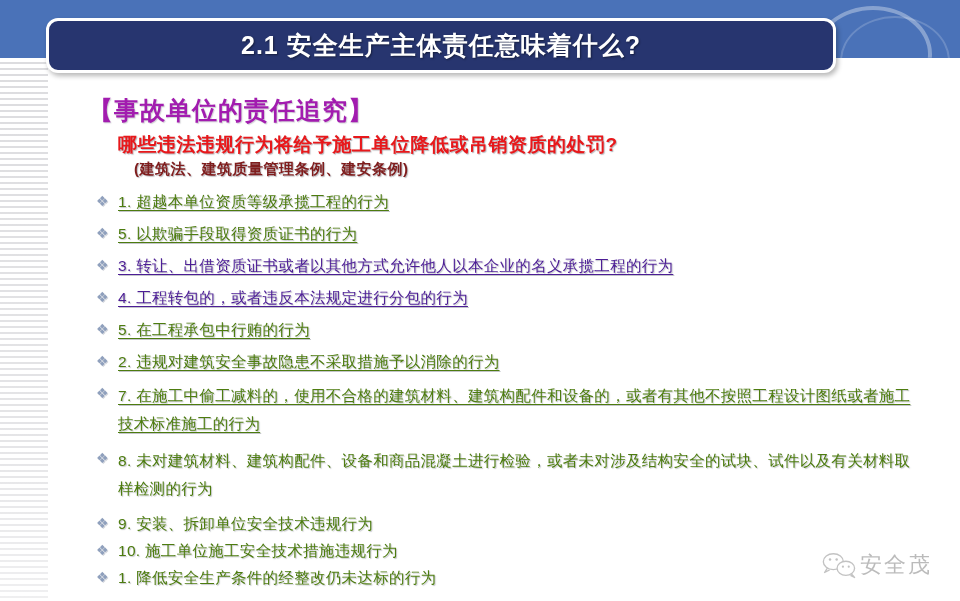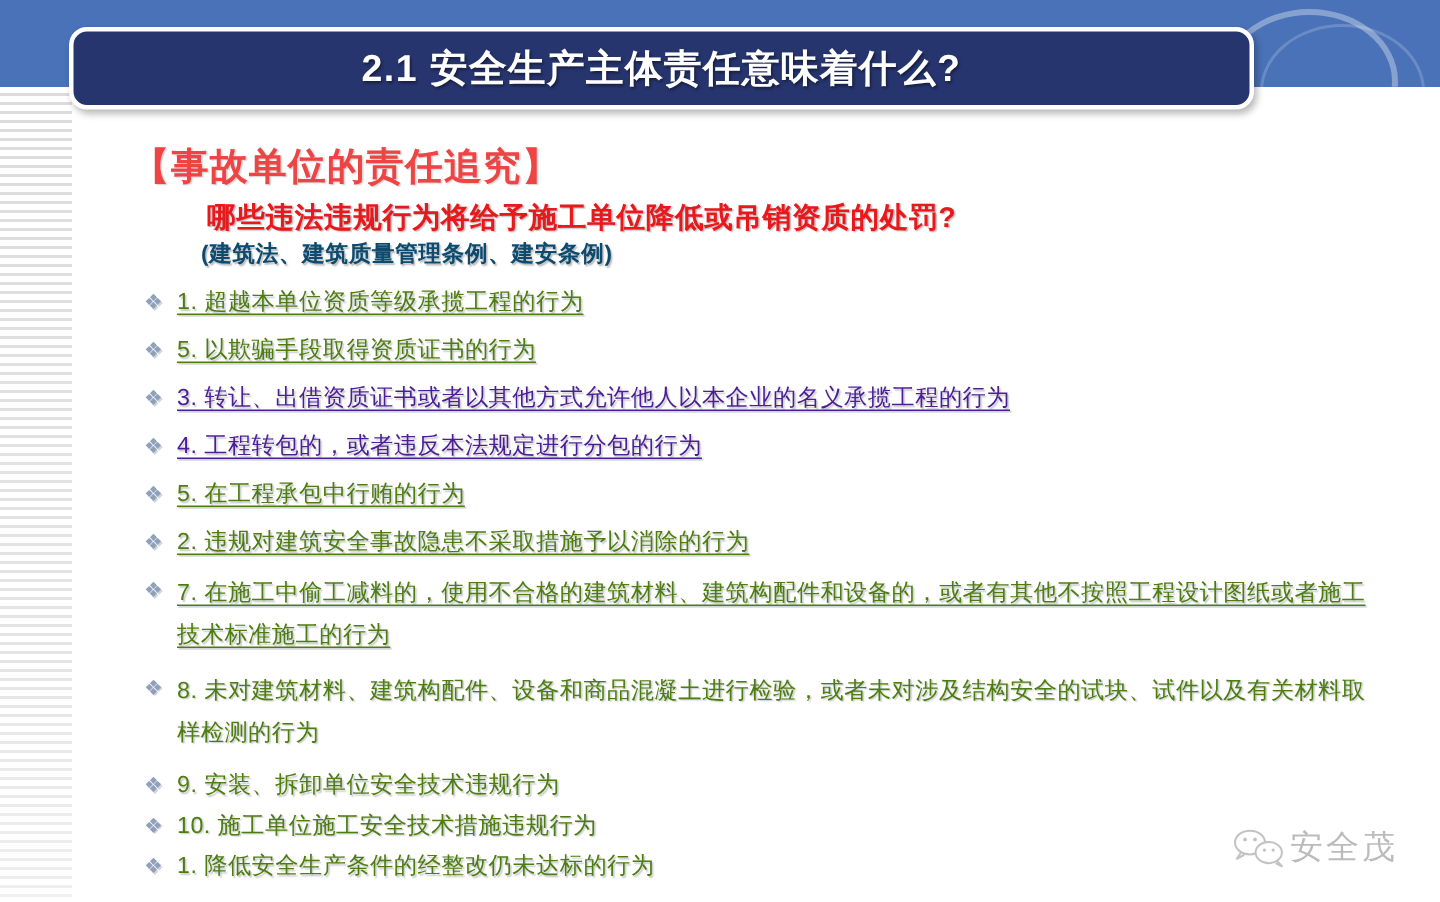--- a/index.html
+++ b/index.html
@@ -84,42 +84,41 @@
     text-shadow:1px 1px 2px rgba(0,0,0,.45);
     white-space:nowrap;
   }
 
   
   .heading-purple{
     position:absolute;
     left:88px;top:94px;
     font-size:25px;
     font-weight:bold;
-    color:#ef4444;
+    color:#a21caf;
     letter-spacing:1px;
     white-space:nowrap;
     text-shadow:1px 1px 1px rgba(150,150,160,.45);
   }
   .heading-red{
     position:absolute;
     left:118px;top:132px;
     font-size:19px;
     font-weight:bold;
     color:#e8181b;
     letter-spacing:.5px;
     white-space:nowrap;
     text-shadow:1px 1px 1px rgba(120,120,130,.55);
-    margin-left:20px;
   }
   .heading-sub{
     position:absolute;
     left:134px;top:160px;
     font-size:15px;
     font-weight:bold;
-    color:#0c4a6e;
+    color:#7f1d1d;
     letter-spacing:.5px;
     white-space:nowrap;
     text-shadow:1px 1px 1px rgba(120,120,130,.5);
   }
 
   
   .list{
     position:absolute;
     left:96px;top:190px;
     width:820px;

